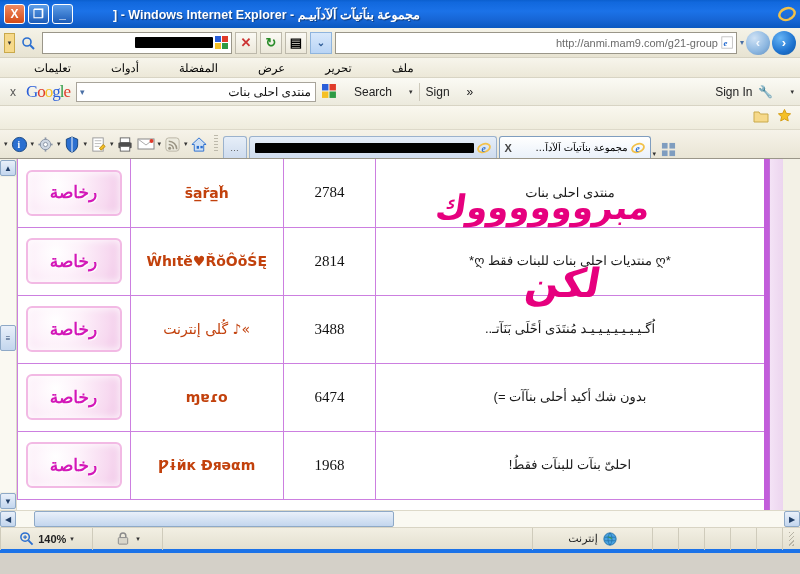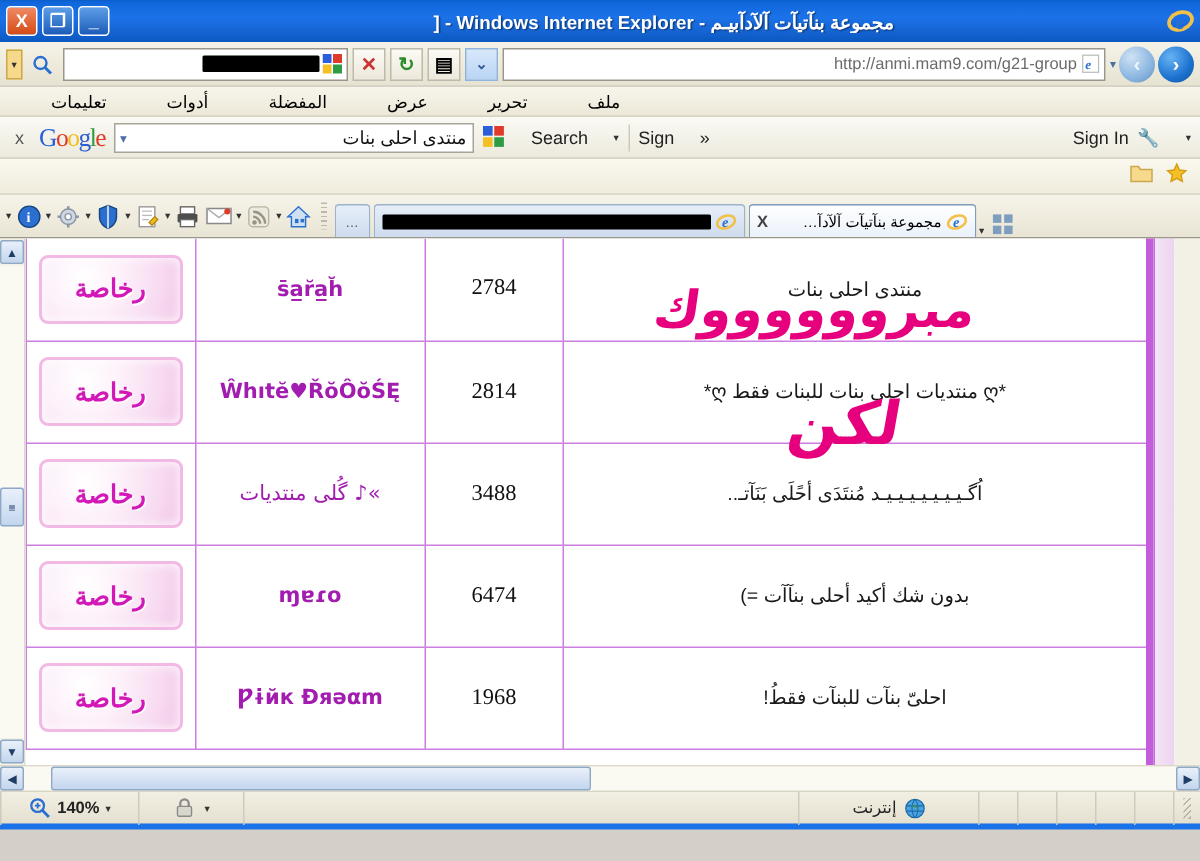--- a/index.html
+++ b/index.html
@@ -25,21 +25,21 @@
     border-radius: 3px;
     display: flex; align-items: center; justify-content: center;
     font-size: 12px; font-weight: bold; color: #fff;
     line-height: 1;
   }
   .win-btn.close { background: linear-gradient(to bottom,#f08a62,#d44b17); }
   .win-btn.restore { background: linear-gradient(to bottom,#5d9ee8,#1c5cb8); }
   .win-btn.min { background: linear-gradient(to bottom,#5d9ee8,#1c5cb8); }
   .title-text {
     flex: 1;
-    text-align: center;
+    text-align: left;
     color: #fff;
     font-size: 12.5px;
     font-weight: bold;
     padding-right: 6px;
     direction: rtl;
     text-shadow: 1px 1px 1px rgba(0,0,0,.45);
     white-space: nowrap;
     overflow: hidden;
     margin-left: 40px;
   }
@@ -239,21 +239,21 @@
     position:absolute;
     color:#e6007e;
     font-weight:bold;
     font-family:"DejaVu Sans", sans-serif;
     pointer-events:none;
     white-space:nowrap;
   }
   .ov1 { font-size:34px; left:60px; top:28px; transform: skewX(-8deg); letter-spacing:-2px;}
   .ov2 { font-size:40px; left:150px; top:32px; transform: skewX(-10deg); }
 
-  .uname { font-size:14px; color:#a21caf; font-weight:bold; font-family:"DejaVu Sans", sans-serif;}
+  .uname { font-size:14px; color:#c2410c; font-weight:bold; font-family:"DejaVu Sans", sans-serif;}
   .uname.ar { font-size:14px; font-weight:normal; }
 
   .badge {
     width:96px;height:46px;margin:0 auto;
     background:
       radial-gradient(circle at 30% 30%, #ffffff 0%, #fdf1fa 35%, #f7d9f0 75%, #f0c3e6 100%);
     border:2px solid #f2b9e4;
     border-radius:6px;
     display:flex;align-items:center;justify-content:center;
     box-shadow: inset 0 0 8px #fff;
@@ -584,21 +584,21 @@
               <span class="badge-text">رخاصة</span>
             </div>
           </td>
         </tr>
         <tr>
           <td class="col-title">
             <div class="t-ar">اُگـيـيـيـيـيـيـيـد مُنتَدَى أحًلَى بَنَآتـ..</div>
           </td>
           <td class="col-count">3488</td>
           <td class="col-user">
-            <span class="uname ar">»♪ گُلى منتديات</span>
+            <span class="uname ar">»♪ گُلى إنترنت</span>
           </td>
           <td class="col-badge">
             <div class="badge">
               <span class="badge-text">رخاصة</span>
             </div>
           </td>
         </tr>
         <tr>
           <td class="col-title">
             <div class="t-ar">بدون شك أكيد أحلى بنآآت =)</div>

